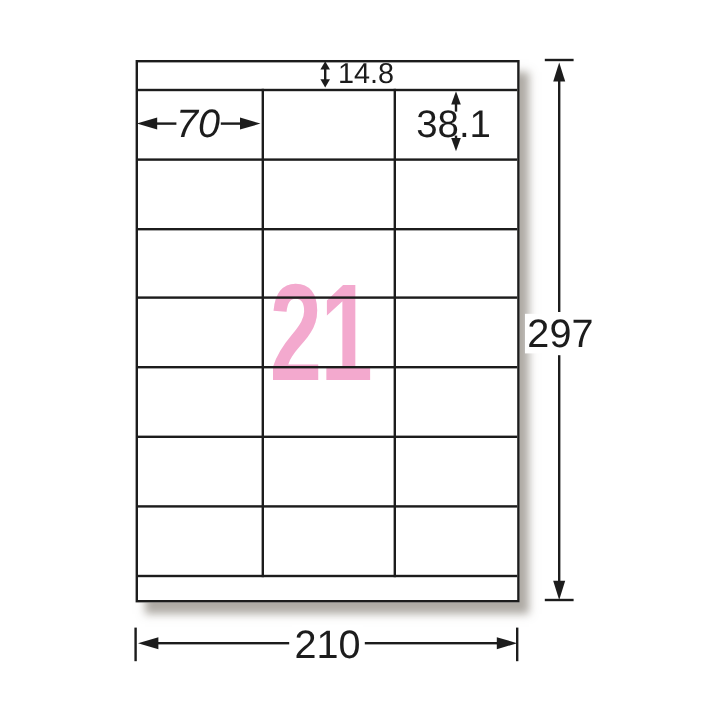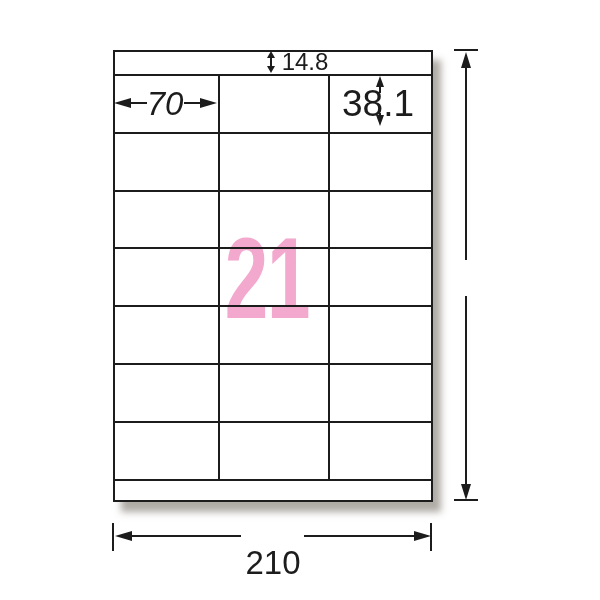--- a/index.html
+++ b/index.html
@@ -36,21 +36,21 @@
   .tri.up.md   { border-width:0 4px 11px 4px; }
   .tri.down.md { border-width:11px 4px 0 4px; }
   
   .tri.up.sm   { border-width:0 4px 7px 4px; }
   .tri.down.sm { border-width:7px 4px 0 4px; }
   .dimtext {
     position:absolute; transform:translate(-50%,-50%); background:#ffffff;
     padding:0 2px; font-size:33px; line-height:1; white-space:nowrap;
   }
   .dimtext.f24 { font-size:24px; }
-  .dimtext.f28 { font-size:37px; }
+  .dimtext.f28 { font-size:32px; }
 </style>
 </head>
 <body>
 
 <div class="canvas">
 
   <div class="paper">
     <div class="count">21</div>
 
     <div class="gl h" style="top:22px"></div>
@@ -86,28 +86,29 @@
     <div class="ln" style="left:379px; top:85px; width:2px; height:8px;"></div>
     <div class="dimtext f28" style="left:378px; top:103px; background:transparent;">38.1</div>
     <div class="ln" style="left:379px; top:113px; width:2px; height:8px;"></div>
     <div class="tri down md" style="left:376px; top:115px;"></div>
   </div>
 
   <div class="dim">
     <div class="ln" style="left:454px; top:49px;  width:24px; height:2px;"></div>
     <div class="tri up" style="left:461px; top:52px;"></div>
     <div class="ln" style="left:465px; top:65px;  width:2px; height:195px;"></div>
+    <div class="dimtext" style="left:467px; top:278px;">297</div>
     <div class="ln" style="left:465px; top:296px; width:2px; height:190px;"></div>
     <div class="tri down" style="left:461px; top:484px;"></div>
     <div class="ln" style="left:454px; top:499px; width:24px; height:2px;"></div>
   </div>
 
   <div class="dim">
     <div class="ln" style="left:112px; top:523px; width:2px; height:28px;"></div>
     <div class="tri left" style="left:115px; top:531px;"></div>
     <div class="ln" style="left:129px; top:535px; width:112px; height:2px;"></div>
-    <div class="dimtext" style="left:273px; top:562px;">210</div>
+    <div class="dimtext" style="left:273px; top:537px;">210</div>
     <div class="ln" style="left:304px; top:535px; width:112px; height:2px;"></div>
     <div class="tri right" style="left:414px; top:531px;"></div>
     <div class="ln" style="left:430px; top:523px; width:2px; height:28px;"></div>
   </div>
 
 </div>
 
 </body></html>

